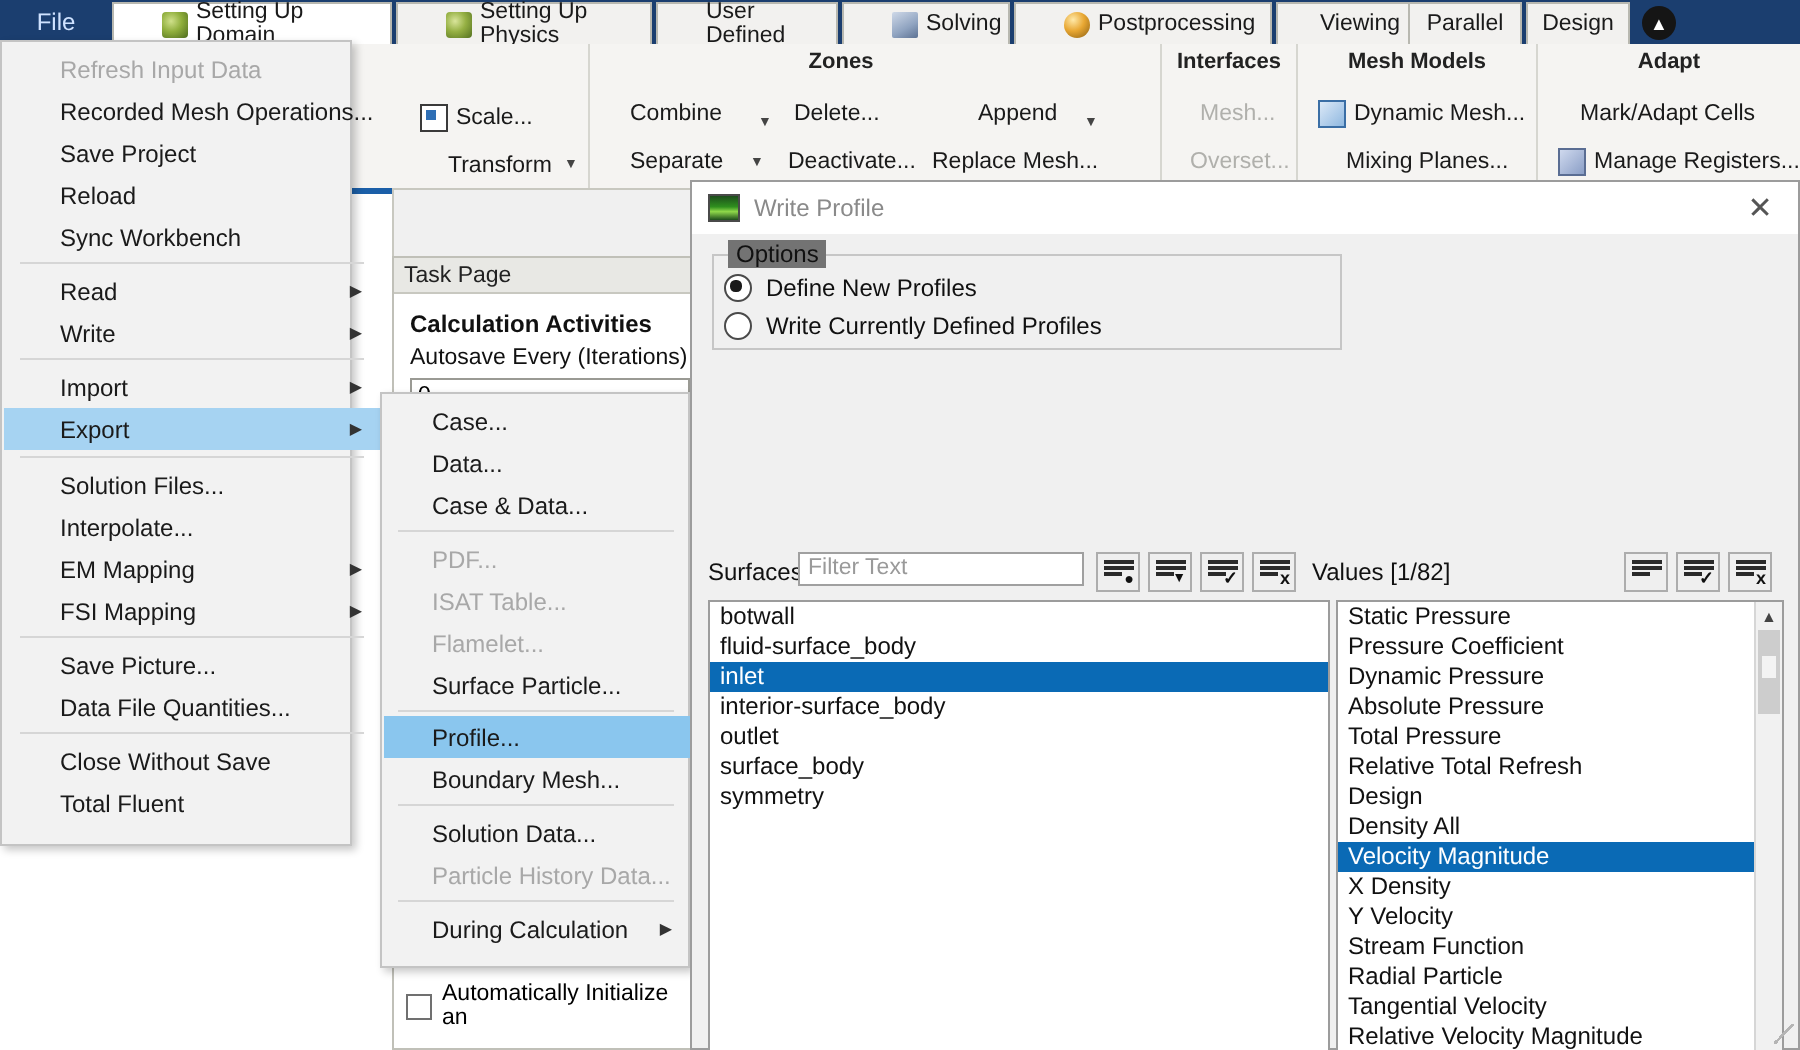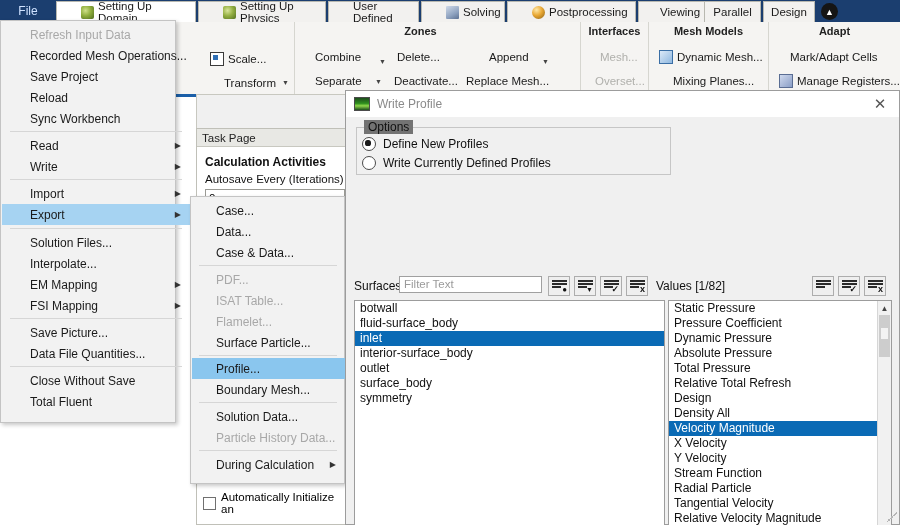--- a/index.html
+++ b/index.html
@@ -499,21 +499,21 @@
   <div id="vallist">
     <div class="litem">Static Pressure</div>
     <div class="litem">Pressure Coefficient</div>
     <div class="litem">Dynamic Pressure</div>
     <div class="litem">Absolute Pressure</div>
     <div class="litem">Total Pressure</div>
     <div class="litem">Relative Total Refresh</div>
     <div class="litem">Design</div>
     <div class="litem">Density All</div>
     <div class="litem sel">Velocity Magnitude</div>
-    <div class="litem">X Velocity</div>
+    <div class="litem">X Density</div>
     <div class="litem">Y Velocity</div>
     <div class="litem">Stream Function</div>
     <div class="litem">Radial Particle</div>
     <div class="litem">Tangential Velocity</div>
     <div class="litem">Relative Velocity Magnitude</div>
 
     <div id="vscroll">
       <div class="sc-arrow" style="top:0;">▲</div>
       <div id="sc-thumb">
           <span class="grip"></span>

